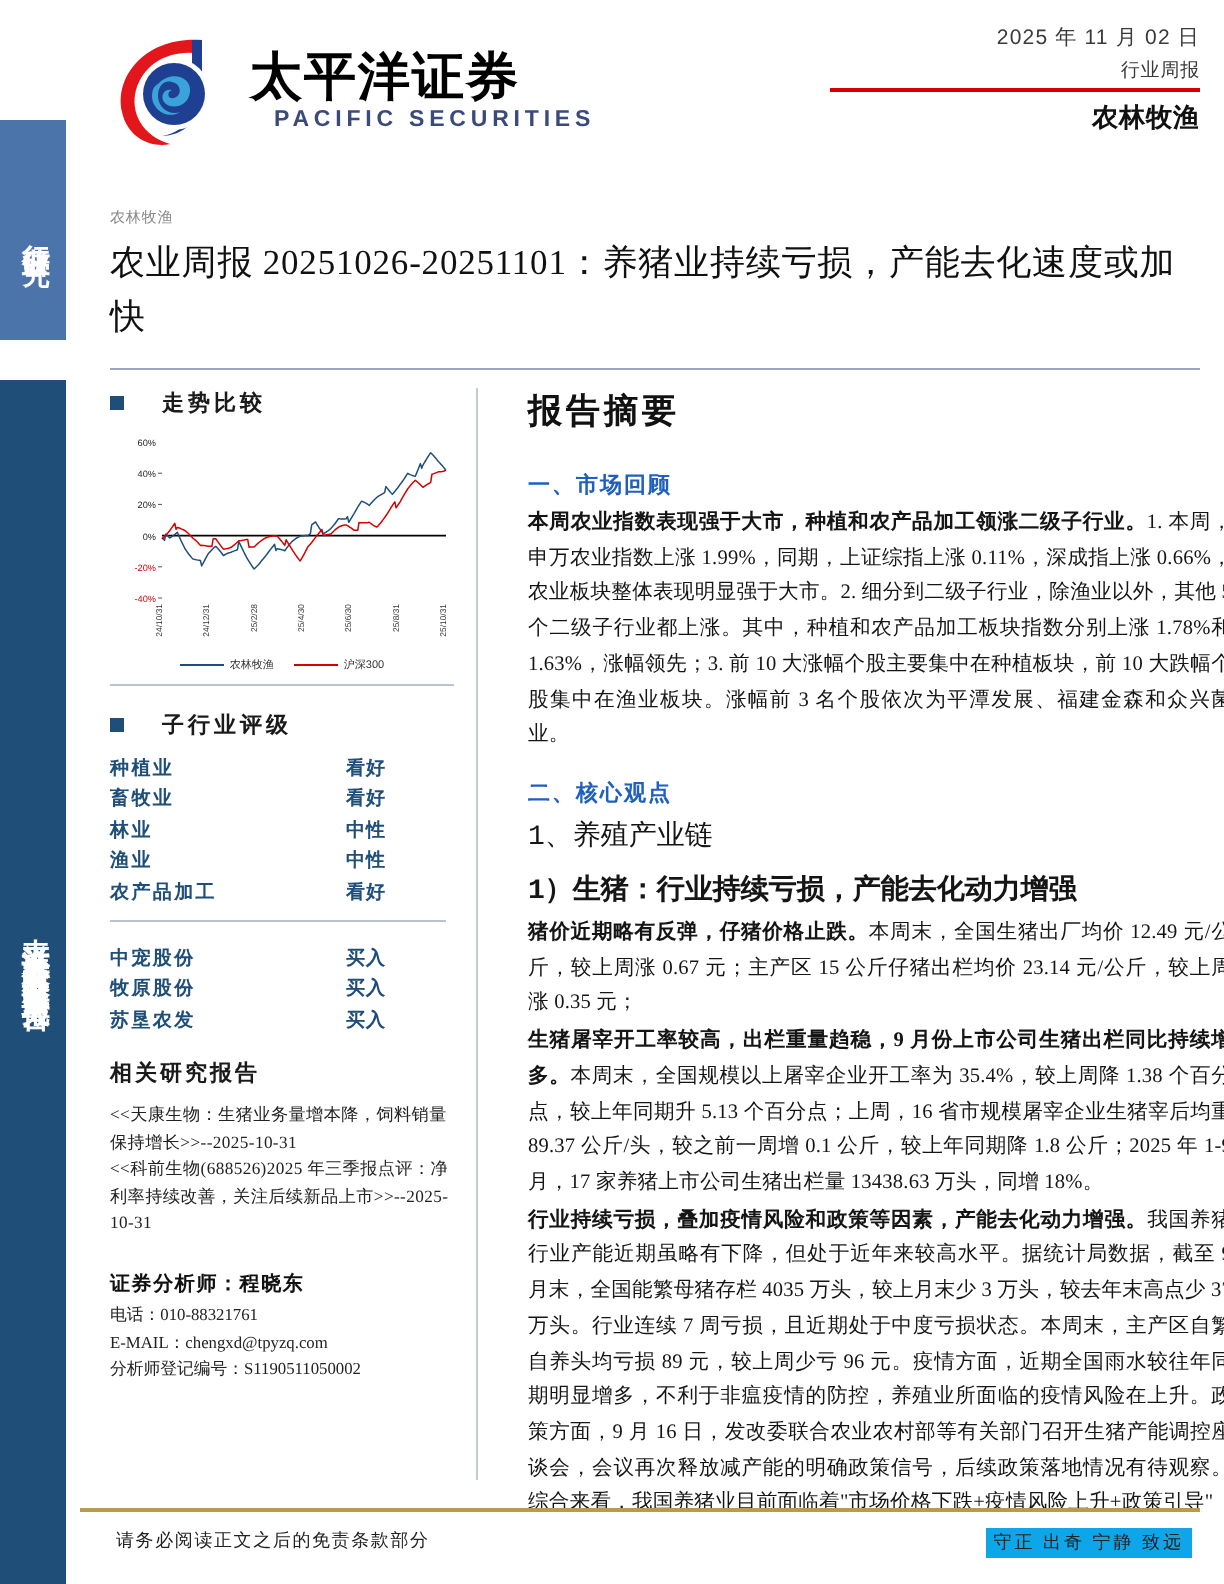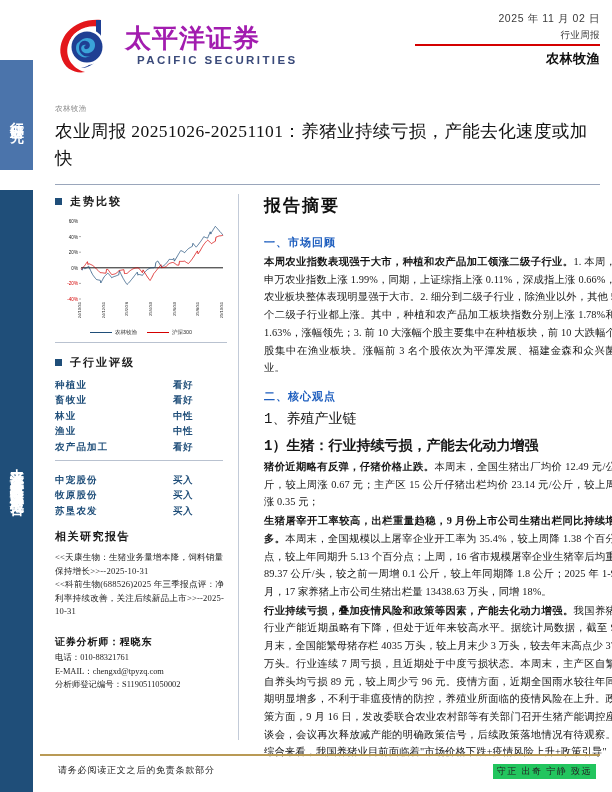--- a/index.html
+++ b/index.html
@@ -25,21 +25,21 @@
   .sb-top    { top:60px;  height:110px; background:#4b74ab; font-size:14px; }
   .sb-bottom { top:190px; height:570px; background:#1f4e79; font-size:14px; }
   .sb-foot   { top:760px; height:32px;  background:#1f4e79; }
 
   
   .header { position:absolute; left:55px; top:12px; width:545px; height:80px; }
   .logo-wrap { position:absolute; left:0; top:2px; display:flex; align-items:center; gap:8px; }
   .logo-mark { width:62px; height:62px; position:relative; }
   .logo-text-cn {
     font-family:"Liberation Sans", sans-serif; font-weight:700;
-    font-size:26px; color:#a21caf; letter-spacing:1px; line-height:1;
+    font-size:26px; color:#000000; letter-spacing:1px; line-height:1;
   }
   .logo-text-en {
     font-family:"Liberation Sans", sans-serif; font-weight:700;
     font-size:11.5px; color:#3a4a7a; letter-spacing:2.4px; margin-top:3px;padding-left:12px;
   }
 
   .hdr-right { position:absolute; right:0; top:0; width:185px; text-align:right; }
   .hdr-date  { font-size:10.5px; color:#3a3a3a; font-family:"Liberation Sans", sans-serif;
                letter-spacing:.6px; }
   .hdr-kind  { font-size:9.5px; color:#3a3a3a; font-family:"Liberation Sans", sans-serif;
@@ -59,21 +59,21 @@
     font-family:"Liberation Serif", serif; letter-spacing:.4px;
   }
   .title-rule { position:absolute; left:55px; top:184px; width:545px; height:1.2px; background:#9aa6bb; }
 
   
   .col-left  { position:absolute; left:55px;  top:194px; width:172px; }
   .col-right { position:absolute; left:264px; top:194px; width:352px; }
   .col-div   { position:absolute; left:238px; top:194px; width:1px; height:546px; background:#c3cbd8; }
 
   
-  .lsec { display:flex; align-items:center; gap:8px; margin-bottom:8px; }
+  .lsec { display:flex; align-items:center; gap:19px; margin-bottom:8px; }
   .lsec .bullet { width:7px; height:7px; background:#1f4e79; flex:0 0 auto; }
   .lsec .ltext  { font-size:11px; font-weight:700; color:#1a1a1a; letter-spacing:2px;
                   font-family:"Liberation Serif", serif; }
 
   
   .chart-box { width:172px; height:108px; position:relative; margin:2px 0 4px 0; }
   .chart-legend { display:flex; justify-content:center; align-items:center; gap:10px;
                   font-size:5.5px; color:#333; margin-top:1px;
                   font-family:"Liberation Sans", sans-serif; }
   .lg-item { display:flex; align-items:center; gap:3px; }
@@ -109,21 +109,21 @@
   .body-p b { font-weight:700; }
   .sub-line { font-size:14px; line-height:1.72; color:#151515;
               font-family:Liberation Mono, monospace; margin:3px 0 0 0; }
   .sub-line.bold { font-weight:700; }
 
   
   .foot-rule { position:absolute; left:40px; top:754px; width:560px; height:2px; background:#b99a55; }
   .foot-left { position:absolute; left:58px; top:764px; font-size:9px; color:#222;
                font-family:"Liberation Serif", serif; letter-spacing:.8px; }
   .foot-right{ position:absolute; right:16px; top:764px; font-size:9px; color:#222;
-               background:#22c55e; padding:1px 4px;
+               background:#0ea5e9; padding:1px 4px;
                font-family:"Liberation Serif", serif; letter-spacing:1.5px; }
 </style>
 </head>
 <body>
 
 <div class="sidebar">
   <div class="sb-block sb-top" style="background: rgb(75, 116, 171);">行业研究</div>
   <div class="sb-block sb-bottom" style="background: rgb(31, 78, 121);">太平洋证券股份有限公司证券研究报告</div>
   <div class="sb-block sb-foot" style="background: rgb(31, 78, 121);"></div>
 </div>

